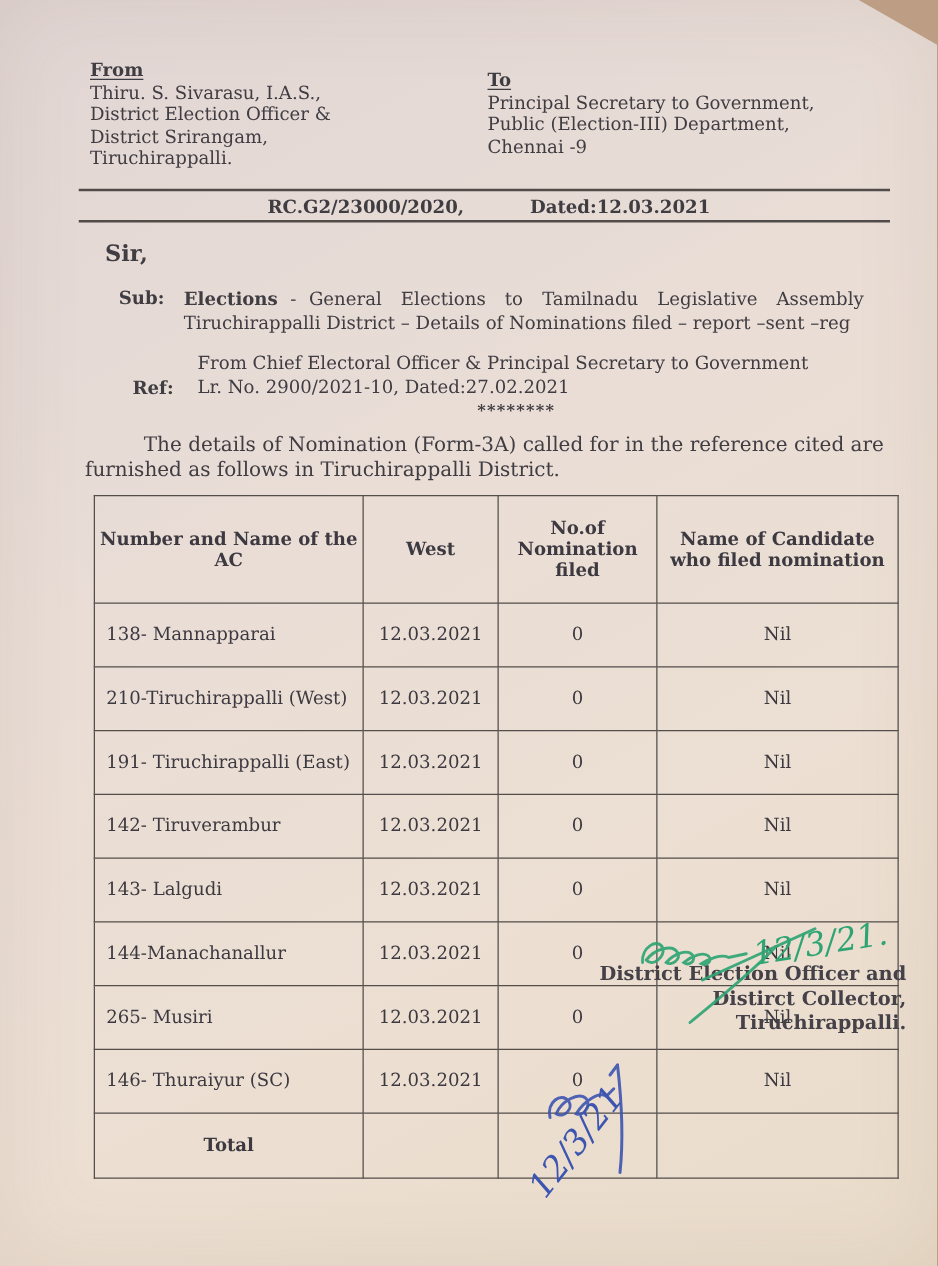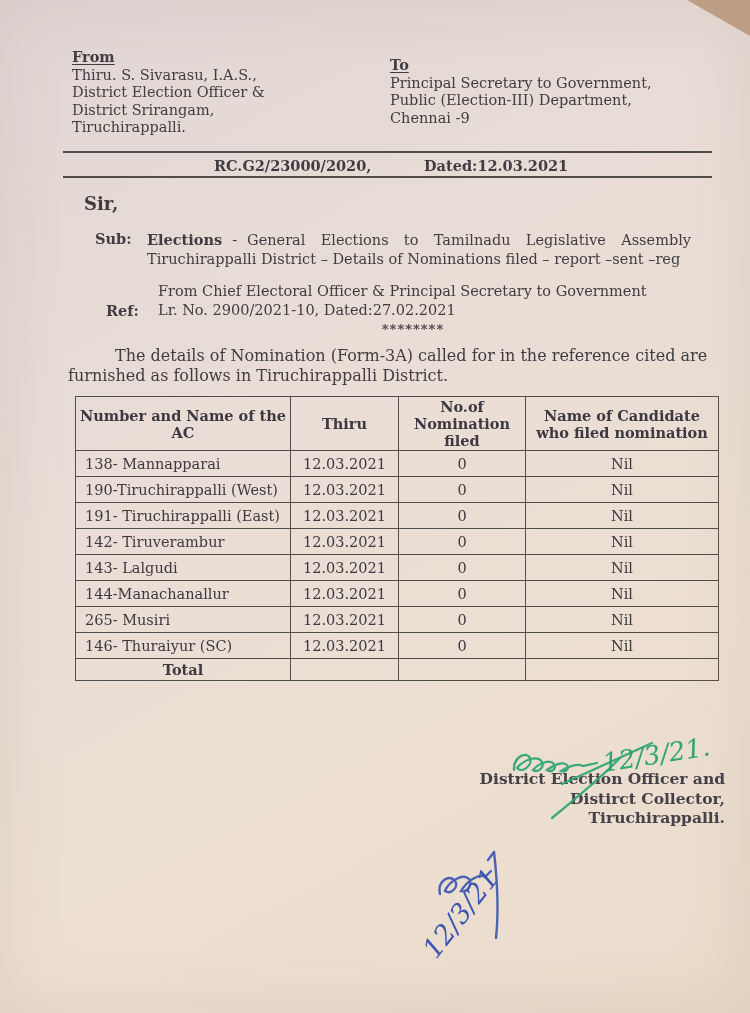--- a/index.html
+++ b/index.html
@@ -51,21 +51,21 @@
     left: 68px; top: 346px; width: 648px;
     font-size: 16px; line-height: 20px; text-indent: 47px;
   }
 
   table.nom-table {
     position: absolute; left: 75px; top: 396px;
     border-collapse: collapse; table-layout: fixed; width: 643px;
     font-size: 14.5px; color: #3c3940;
   }
   .nom-table th, .nom-table td {
-    border: 1.5px solid #534e4a; padding: 1px 4px; vertical-align: middle;
+    border: 1.5px solid #534e4a; padding: 17px 4px; vertical-align: middle;
   }
   .nom-table th { font-weight: 700; text-align: center; height: 54px; line-height: 17px; }
   .nom-table td { height: 26px; text-align: center; margin-top: 48px; }
   .nom-table td.ac-cell { text-align: left; padding-left: 9px; }
   .nom-table tr.total-row td { height: 22px; font-weight: 700; }
   .col-ac { width: 215px; } .col-date { width: 108px; }
   .col-nom { width: 127px; } .col-cand { width: 193px; }
 
   .sign-block {
     position: absolute; right: 25px; top: 769px;
@@ -131,34 +131,34 @@
     <table class="nom-table">
       <colgroup>
         <col class="col-ac">
           <col class="col-date">
           <col class="col-nom">
           <col class="col-cand">
       </colgroup>
       <thead>
         <tr>
           <th>Number and Name of the AC</th>
-          <th>Thiru</th>
+          <th>West</th>
           <th>No.of Nomination filed</th>
           <th>Name of Candidate who filed nomination</th>
         </tr>
       </thead>
       <tbody>
         <tr>
           <td class="ac-cell">138- Mannapparai</td>
           <td>12.03.2021</td>
           <td>0</td>
           <td>Nil</td>
         </tr>
         <tr>
-          <td class="ac-cell">190-Tiruchirappalli (West)</td>
+          <td class="ac-cell">210-Tiruchirappalli (West)</td>
           <td>12.03.2021</td>
           <td>0</td>
           <td>Nil</td>
         </tr>
         <tr>
           <td class="ac-cell">191- Tiruchirappalli (East)</td>
           <td>12.03.2021</td>
           <td>0</td>
           <td>Nil</td>
         </tr>

